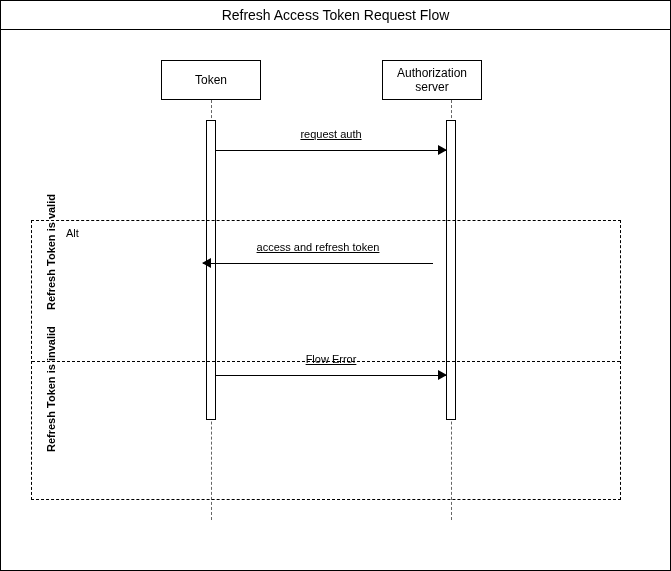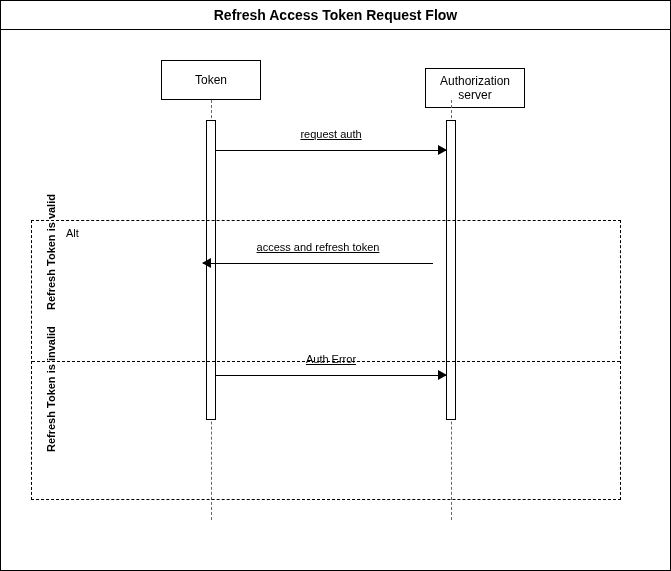--- a/index.html
+++ b/index.html
@@ -1,18 +1,18 @@
 <!DOCTYPE html>
 <html><head>
 <meta charset="utf-8">
 <style>
   body { margin: 0; font-family: Arial, Helvetica, sans-serif; background:#fff; }
   .frame { width: 671px; height: 571px; box-sizing: border-box; border:1px solid #000; position:relative; }
   .title-bar { height: 28px; border-bottom:1px solid #000; display:flex; align-items:center; justify-content:center; }
-  .title-bar span { font-weight:bold; font-size:14px; }
+  .title-bar span { font-weight:normal; font-size:14px; }
   .canvas { position:relative; width:100%; height:calc(100% - 28px); }
   .participant { position:absolute; top:30px; width:100px; height:40px; border:1px solid #000; background:#fff; display:flex; align-items:center; justify-content:center; text-align:center; font-size:12px; line-height:1.2; padding:2px; box-sizing:border-box; }
   .lifeline { position:absolute; top:70px; width:0; border-left:1px dashed #666; }
   .activation { position:absolute; width:10px; background:#fff; border:1px solid #000; box-sizing:border-box; }
   .msg { position:absolute; height:18px; }
   .msg .label { position:absolute; width:100%; text-align:center; font-size:11px; top:-14px;text-decoration:underline; }
   .msg .line { position:absolute; top:8px; height:0; border-top:1px solid #000; width:100%; }
   .msg .arrow-r { position:absolute; top:3px; right:-1px; width:0; height:0; border-top:5px solid transparent; border-bottom:5px solid transparent; border-left:9px solid #000; }
   .msg .arrow-l { position:absolute; top:3px; left:-1px; width:0; height:0; border-top:5px solid transparent; border-bottom:5px solid transparent; border-right:9px solid #000; }
   .alt-box { position:absolute; border:1px dashed #000; box-sizing:border-box; }
@@ -25,21 +25,21 @@
 
 <div class="frame">
   <div class="title-bar">
     <span>Refresh Access Token Request Flow</span>
   </div>
   <div class="canvas">
 
     <div class="participant" style="left:160px;">
       <span>Token</span>
     </div>
-    <div class="participant" style="left:424px;margin-top:8px;">
+    <div class="participant" style="left:381px;">
       <span>Authorization server</span>
     </div>
 
     <div class="lifeline" style="left:210px; height:420px;"></div>
     <div class="lifeline" style="left:450px; height:420px;"></div>
 
     <div class="activation" style="left:205px; top:90px; height:300px;"></div>
     <div class="activation" style="left:445px; top:90px; height:300px;"></div>
 
     <div class="msg" style="left:215px; width:230px; top:112px;">
@@ -57,19 +57,19 @@
 
     <div class="side-label" style="left:44px; top:422px;">Refresh Token is invalid</div>
 
     <div class="msg" style="left:202px; width:230px; top:225px;">
       <div class="label">access and refresh token</div>
       <div class="line"></div>
       <div class="arrow-l"></div>
     </div>
 
     <div class="msg" style="left:215px; width:230px; top:337px;">
-      <div class="label">Auth Error</div>
+      <div class="label">Flow Error</div>
       <div class="line"></div>
       <div class="arrow-r"></div>
     </div>
 
   </div>
 </div>
 
 </body></html>

